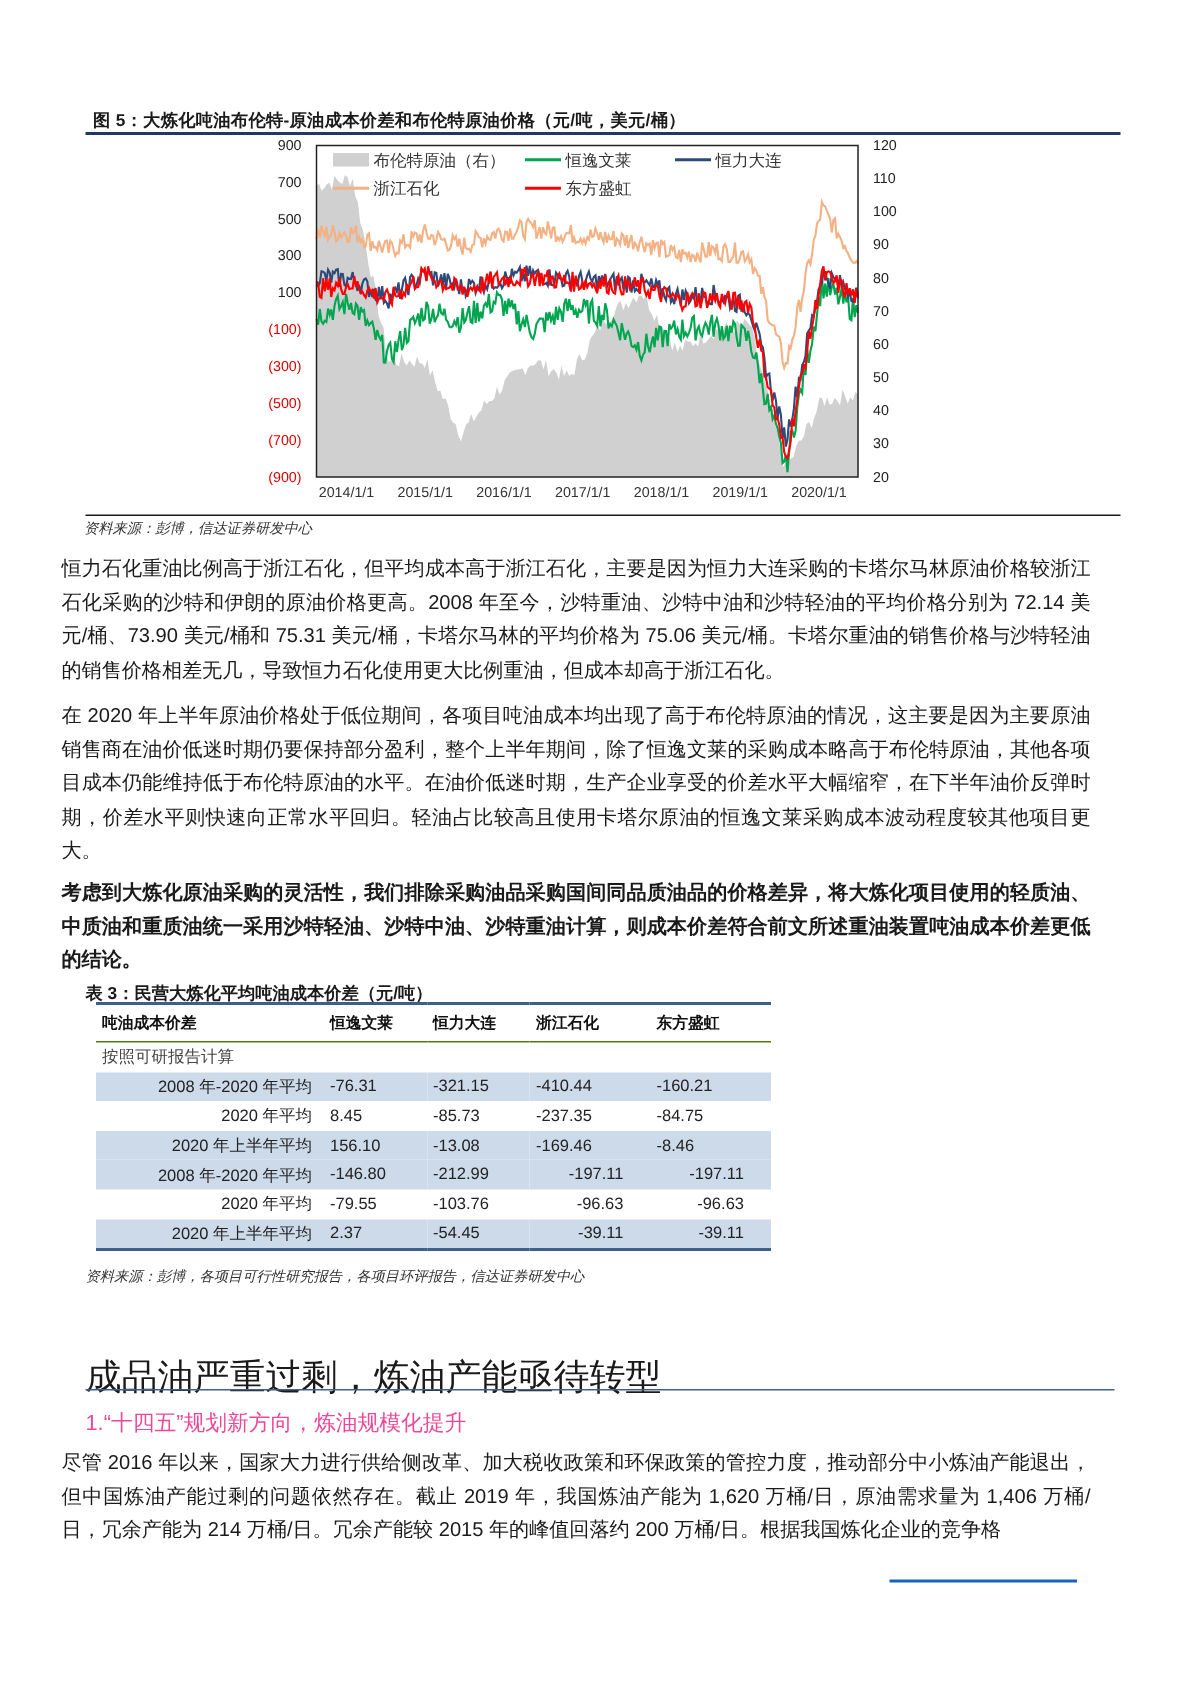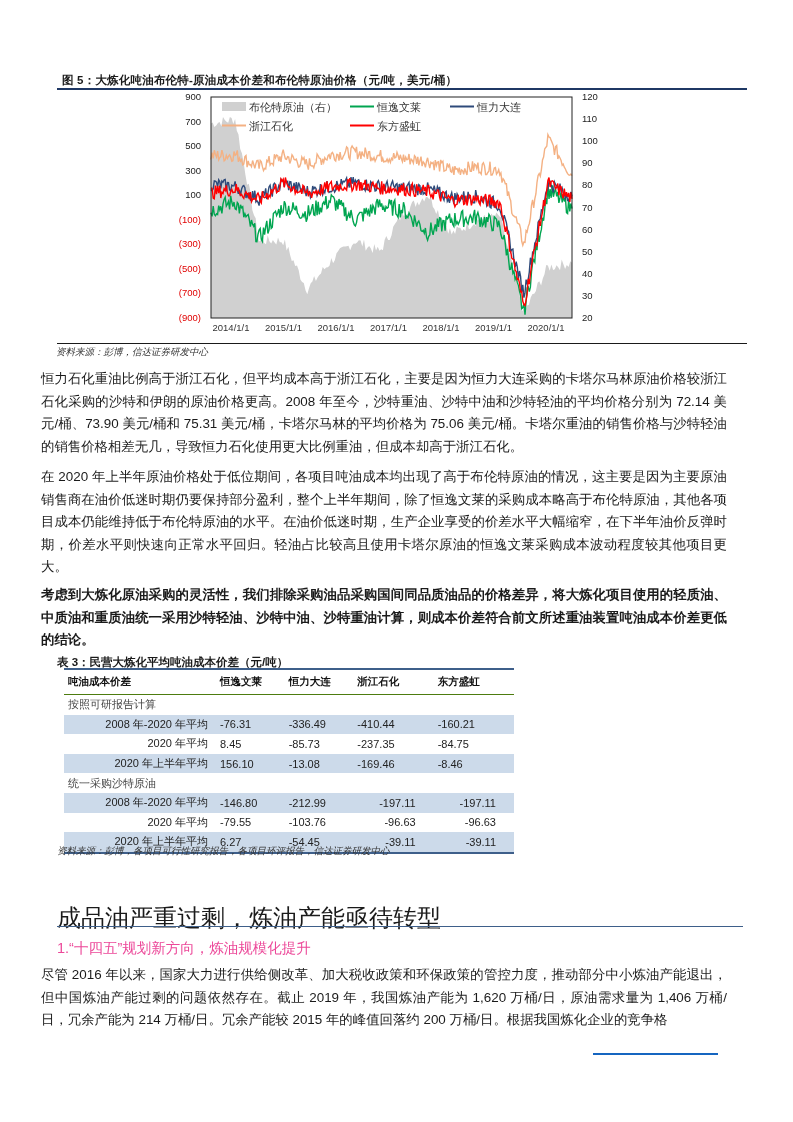--- a/index.html
+++ b/index.html
@@ -111,58 +111,55 @@
       <th>东方盛虹</th>
     </tr>
   </thead>
   <tbody>
     <tr>
         <td class="group" colspan="5">按照可研报告计算</td>
       </tr>
     <tr class="shade">
       <td class="lbl">2008 年-2020 年平均</td>
       <td class="num">-76.31</td>
-      <td class="num">-336.49</td>
+      <td class="num">-321.15</td>
       <td class="num">-410.44</td>
       <td class="num">-160.21</td>
     </tr>
     <tr>
       <td class="lbl">2020 年平均</td>
       <td class="num">8.45</td>
       <td class="num">-85.73</td>
       <td class="num">-237.35</td>
       <td class="num">-84.75</td>
     </tr>
     <tr class="shade">
       <td class="lbl">2020 年上半年平均</td>
       <td class="num">156.10</td>
       <td class="num">-13.08</td>
       <td class="num">-169.46</td>
       <td class="num">-8.46</td>
     </tr>
-    <tr>
-        <td class="group" colspan="5">统一采购沙特原油</td>
-      </tr>
     <tr class="shade">
       <td class="lbl">2008 年-2020 年平均</td>
       <td class="num">-146.80</td>
       <td class="num">-212.99</td>
       <td class="numr">-197.11</td>
       <td class="numr">-197.11</td>
     </tr>
     <tr>
       <td class="lbl">2020 年平均</td>
       <td class="num">-79.55</td>
       <td class="num">-103.76</td>
       <td class="numr">-96.63</td>
       <td class="numr">-96.63</td>
     </tr>
     <tr class="shade last">
       <td class="lbl">2020 年上半年平均</td>
-      <td class="num">6.27</td>
+      <td class="num">2.37</td>
       <td class="num">-54.45</td>
       <td class="numr">-39.11</td>
       <td class="numr">-39.11</td>
     </tr>
   </tbody>
 </table>
 <div class="abs source" style="left:57px;top:845px;">资料来源：彭博，各项目可行性研究报告，各项目环评报告，信达证券研发中心</div>
 
 <div class="abs h1">成品油严重过剩，炼油产能亟待转型</div>
 <div class="abs h1-rule"></div>

